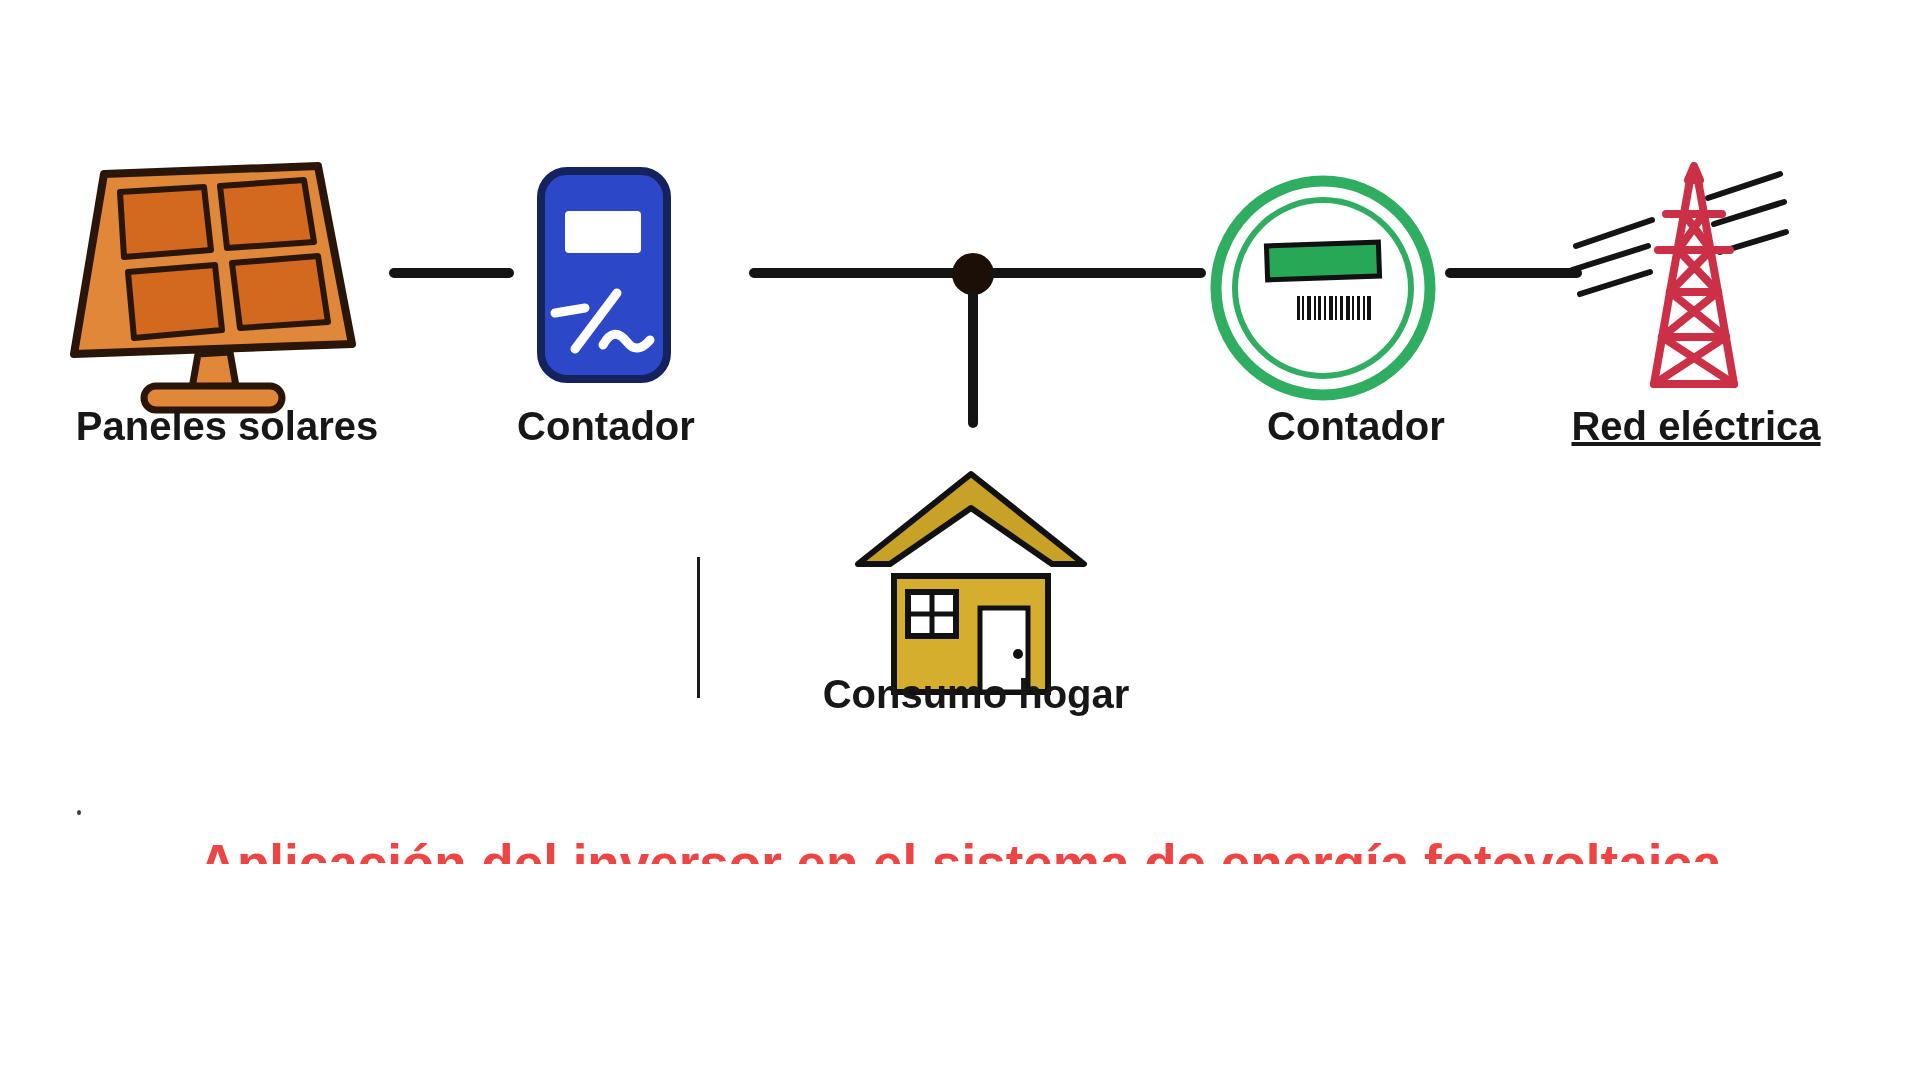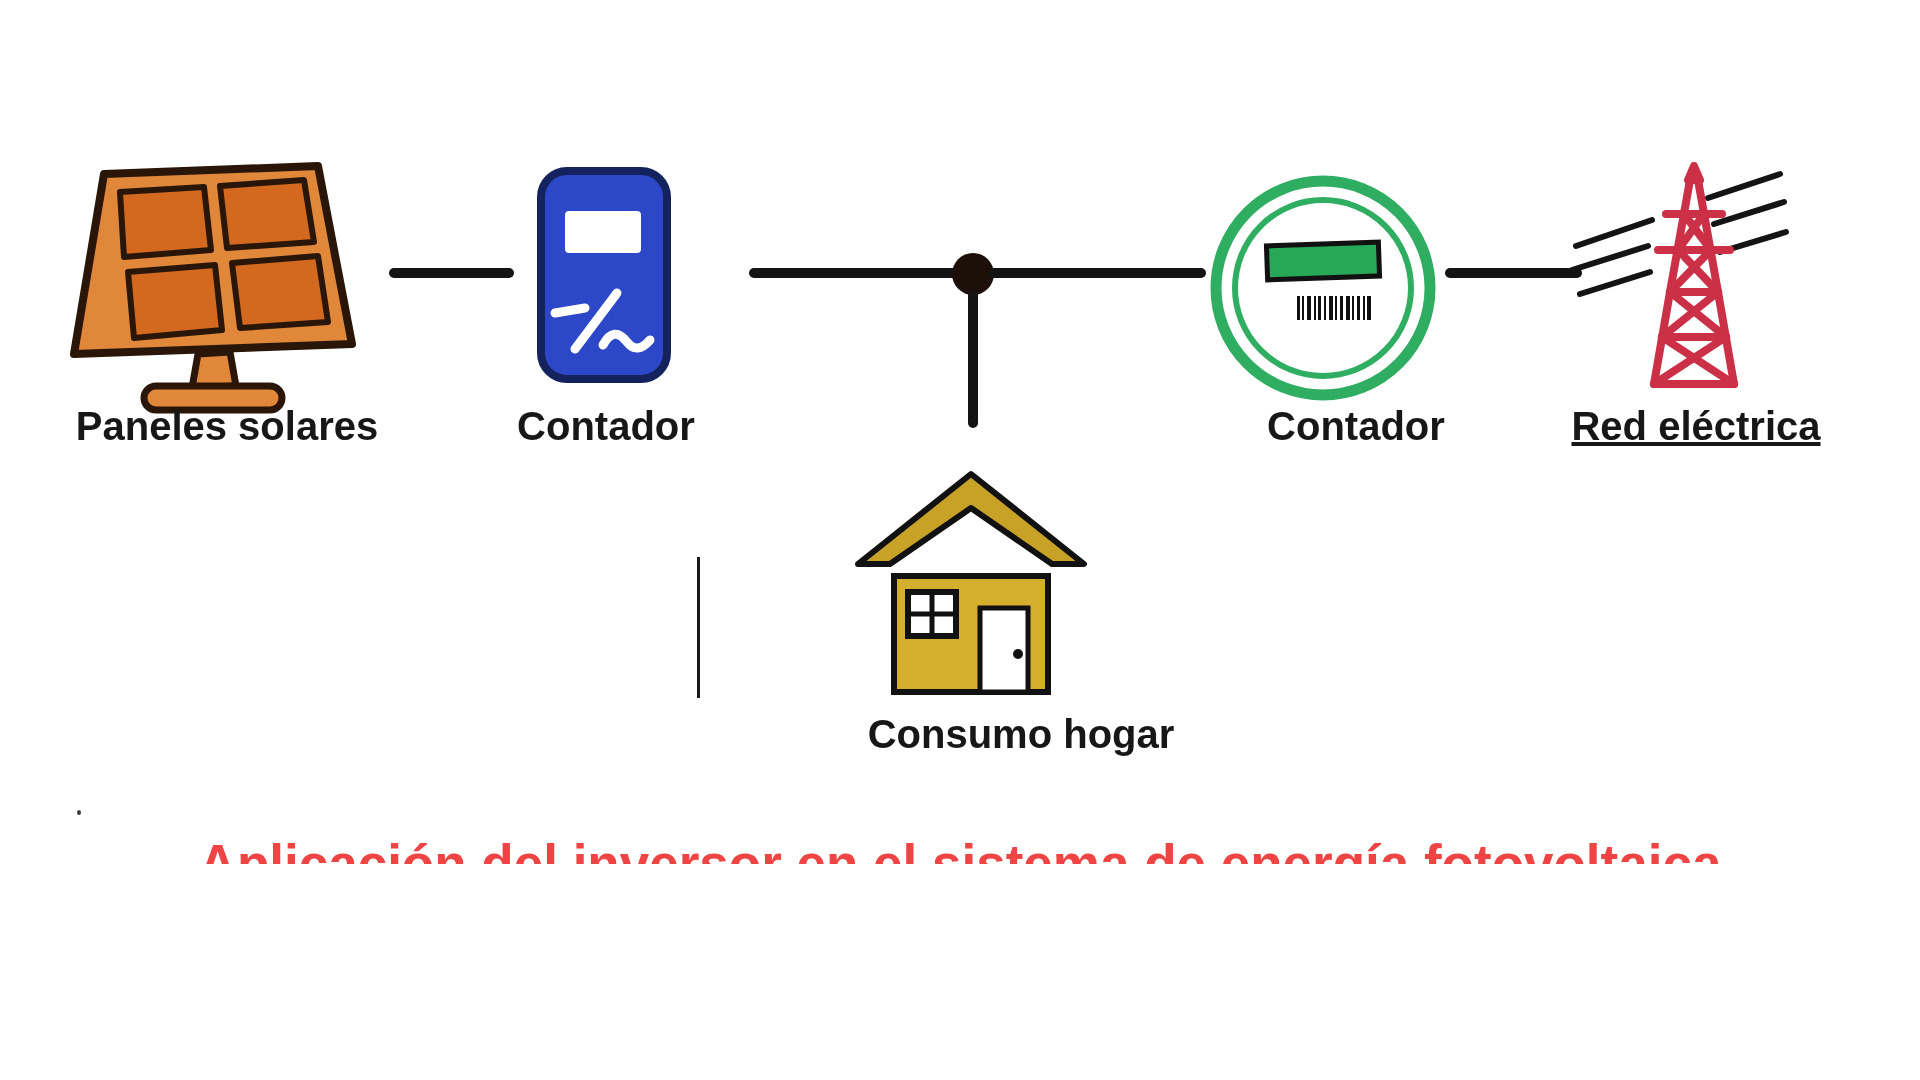--- a/index.html
+++ b/index.html
@@ -157,20 +157,20 @@
         <rect x="56" y="130" width="48" height="44" fill="#ffffff" stroke="#111111" stroke-width="6"></rect>
         <line x1="80" y1="130" x2="80" y2="174" stroke="#111111" stroke-width="5"></line>
         <line x1="56" y1="152" x2="104" y2="152" stroke="#111111" stroke-width="5"></line>
       </g>
       <g>
         <rect x="128" y="146" width="48" height="84" fill="#ffffff" stroke="#111111" stroke-width="5"></rect>
         <circle cx="166" cy="192" r="5" fill="#111111"></circle>
       </g>
     </svg>
   </div>
-  <div class="node-label" style="left:976px;top:712px;margin-left:45px;">Consumo hogar</div>
+  <div class="node-label" style="left:976px;top:672px;">Consumo hogar</div>
 
   <div class="stray-line" style="left:697px;top:557px;width:3px;height:141px;"></div>
   <div class="stray-dot" style="left:77px;top:810px;width:4px;height:5px;"></div>
 
   <div class="diagram-title">Aplicación del inversor en el sistema de energía fotovoltaica</div>
 
 </div>
 
 </body></html>

